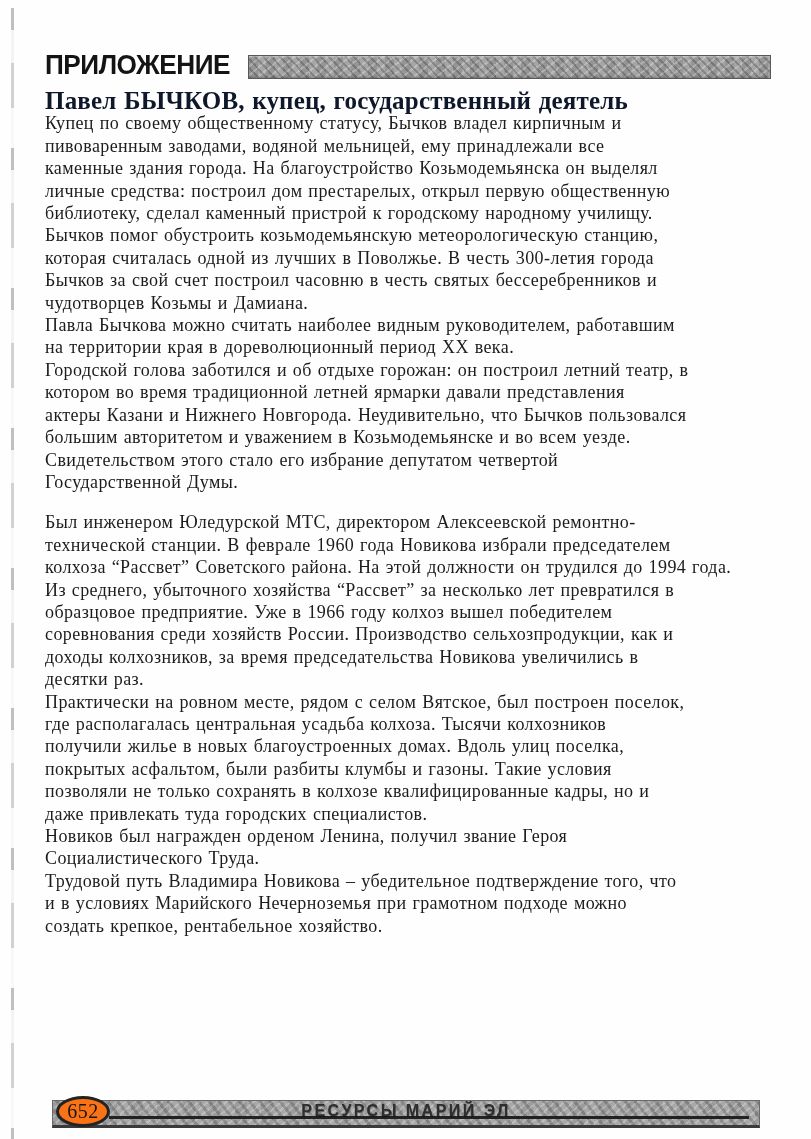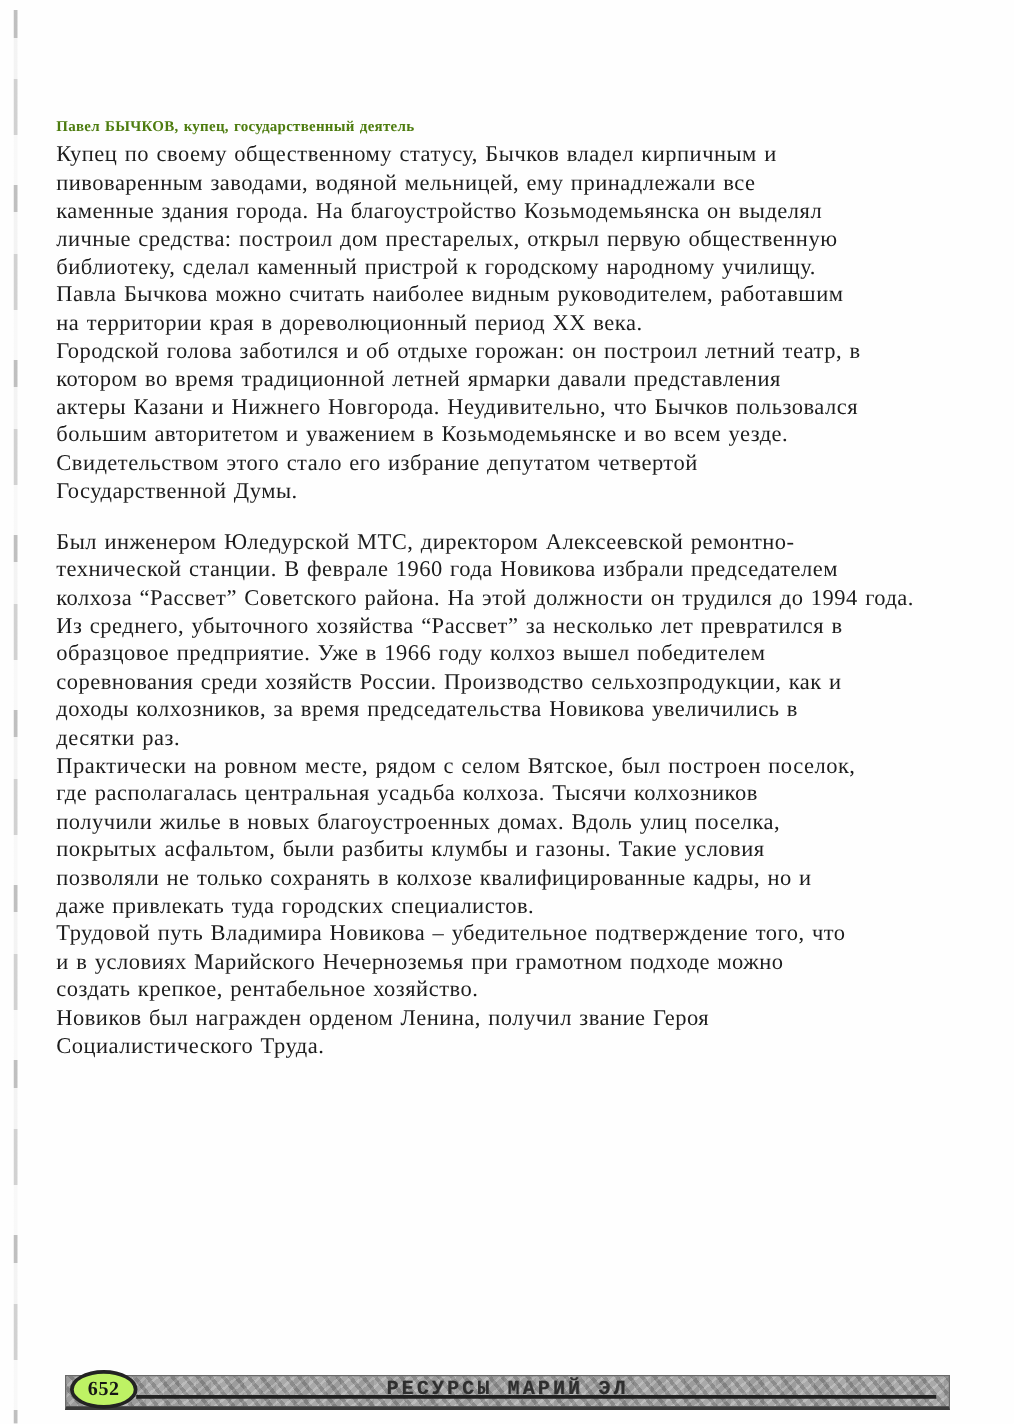--- a/index.html
+++ b/index.html
@@ -69,25 +69,25 @@
     left: 45px;
     top: 90px;
     width: 740px;
     font-size: 18px;
     line-height: 22.4px;
     letter-spacing: 0.4px;
     word-spacing: 1px;
   }
   .section-heading {
     margin: 0;
-    font-size: 12px;
+    font-size: 25px;
     font-weight: bold;
     line-height: 22.4px;
     letter-spacing: 0.2px;
-    color: #4d7c0f;
+    color: #0f172a;
   }
   .para {
     margin: 0;
     white-space: pre-line;
   }
   .section-novikov {
     margin-top: 18px;
   }
   .footer-banner {
     position: absolute;
@@ -115,57 +115,65 @@
     position: absolute;
     left: 0;
     right: 0;
     top: 1px;
     text-align: center;
     font-weight: bold;
     font-size: 16px;
     letter-spacing: 2.5px;
     color: #2e2e2e;
     text-shadow: 0.5px 0.5px 0 rgba(0,0,0,0.35);
-    font-family: Liberation Mono, monospace;
+    font-family: Liberation Sans, sans-serif;
   }
   .page-badge {
     position: absolute;
     left: 56px;
     top: 1096px;
     width: 48px;
     height: 25px;
-    background: #bef264;
+    background: #f97316;
     border: 3px solid #232323;
     border-radius: 50%;
     display: flex;
     align-items: center;
     justify-content: center;
-    font-weight: bold;
-    font-size: 16px;
+    font-weight: normal;
+    font-size: 20px;
     letter-spacing: 0.5px;
     color: #161616;
   }
 </style>
 </head>
 <body>
 
 <div class="page">
 
   <div class="scan-edge"></div>
 
+  <header class="appendix-header">
+    <h1 class="appendix-title">ПРИЛОЖЕНИЕ</h1>
+    <div class="appendix-bar"></div>
+  </header>
 
   <main class="content">
 
     <section class="section-bychkov">
       <h2 class="section-heading">Павел БЫЧКОВ, купец, государственный деятель</h2>
       <p class="para">Купец по своему общественному статусу, Бычков владел кирпичным и
 пивоваренным заводами, водяной мельницей, ему принадлежали все
 каменные здания города. На благоустройство Козьмодемьянска он выделял
 личные средства: построил дом престарелых, открыл первую общественную
 библиотеку, сделал каменный пристрой к городскому народному училищу.</p>
+      <p class="para">Бычков помог обустроить козьмодемьянскую метеорологическую станцию,
+которая считалась одной из лучших в Поволжье. В честь 300-летия города
+Бычков за свой счет построил часовню в честь святых бессеребренников и
+чудотворцев Козьмы и Дамиана.</p>
       <p class="para">Павла Бычкова можно считать наиболее видным руководителем, работавшим
 на территории края в дореволюционный период XX века.</p>
       <p class="para">Городской голова заботился и об отдыхе горожан: он построил летний театр, в
 котором во время традиционной летней ярмарки давали представления
 актеры Казани и Нижнего Новгорода. Неудивительно, что Бычков пользовался
 большим авторитетом и уважением в Козьмодемьянске и во всем уезде.
 Свидетельством этого стало его избрание депутатом четвертой
 Государственной Думы.</p>
     </section>
 
@@ -177,25 +185,25 @@
 образцовое предприятие. Уже в 1966 году колхоз вышел победителем
 соревнования среди хозяйств России. Производство сельхозпродукции, как и
 доходы колхозников, за время председательства Новикова увеличились в
 десятки раз.</p>
       <p class="para">Практически на ровном месте, рядом с селом Вятское, был построен поселок,
 где располагалась центральная усадьба колхоза. Тысячи колхозников
 получили жилье в новых благоустроенных домах. Вдоль улиц поселка,
 покрытых асфальтом, были разбиты клумбы и газоны. Такие условия
 позволяли не только сохранять в колхозе квалифицированные кадры, но и
 даже привлекать туда городских специалистов.</p>
+      <p class="para">Новиков был награжден орденом Ленина, получил звание Героя
+Социалистического Труда.</p>
       <p class="para">Трудовой путь Владимира Новикова – убедительное подтверждение того, что
 и в условиях Марийского Нечерноземья при грамотном подходе можно
 создать крепкое, рентабельное хозяйство.</p>
-      <p class="para">Новиков был награжден орденом Ленина, получил звание Героя
-Социалистического Труда.</p>
     </section>
 
   </main>
 
   <footer>
     <div class="footer-banner">
       <div class="footer-rule"></div>
       <div class="footer-title">РЕСУРСЫ МАРИЙ ЭЛ</div>
     </div>
     <div class="page-badge">

